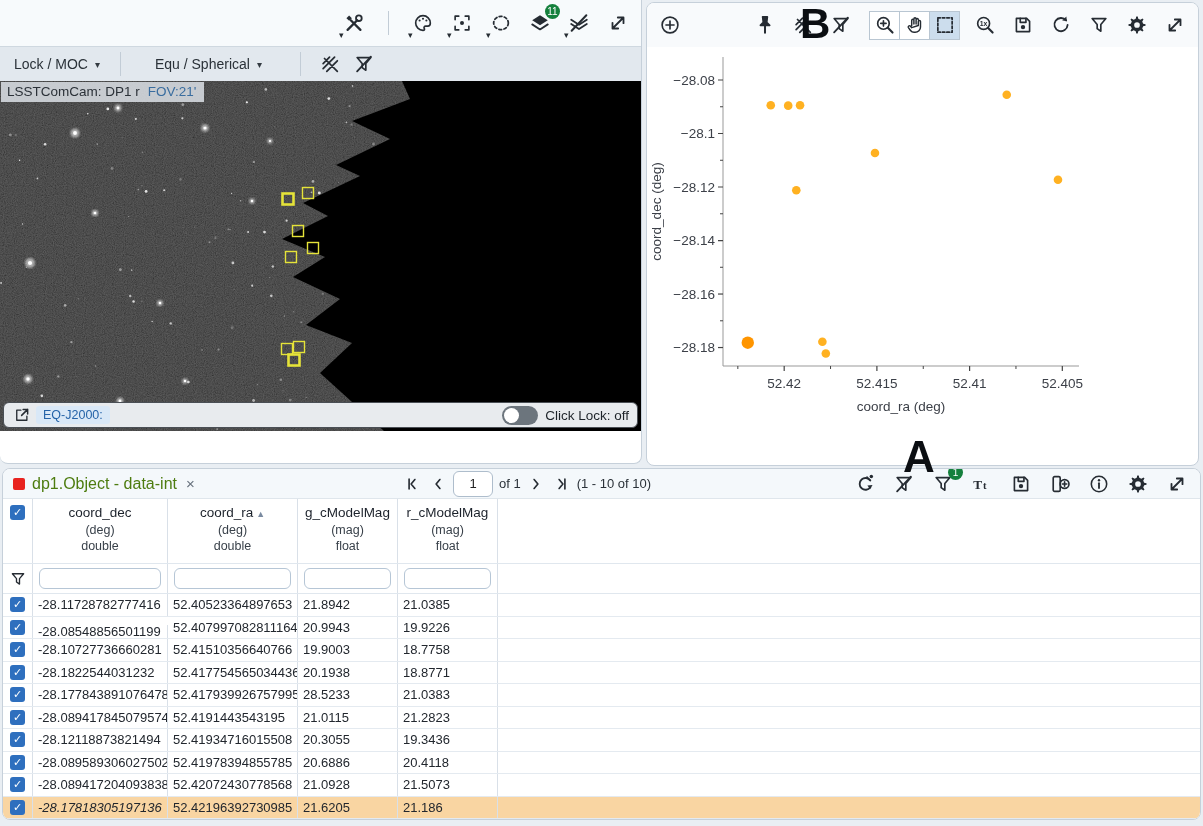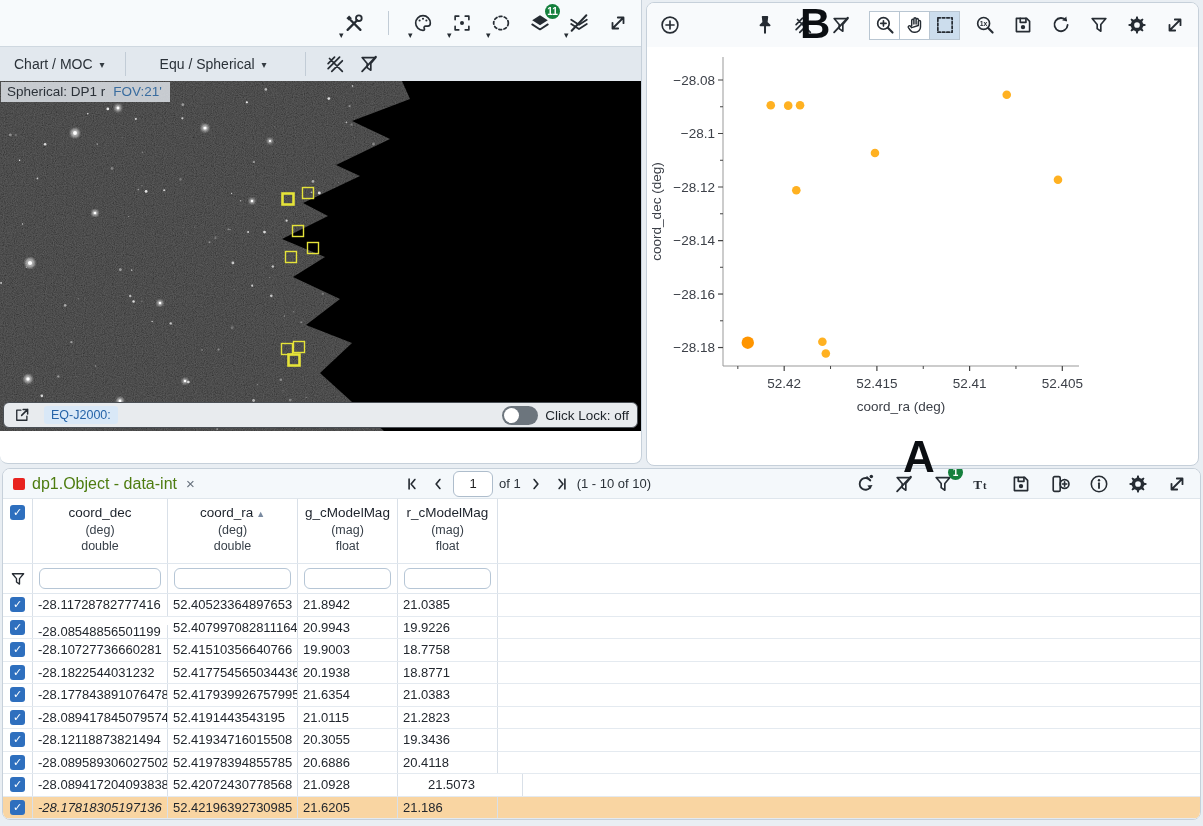--- a/index.html
+++ b/index.html
@@ -14,36 +14,36 @@
        border:1px solid transparent;border-bottom:none;cursor:pointer;box-sizing:border-box;}
   .tab.active{background:#fff;border-color:#c9d3dc;border-top:3px solid #2b2f33;color:#14181d;margin-bottom:-1px;height:33px;}
   .tabdiv{width:1px;height:20px;background:#b9c4cf;margin:0 6px 6px 6px;}
 
   
   .toolbar{display:flex;align-items:center;box-sizing:border-box;}
   .tbtn{position:relative;width:26px;height:26px;display:flex;align-items:center;justify-content:center;cursor:pointer;flex:0 0 auto;}
   .tbtn svg{display:block;}
   .tbtn .caret{position:absolute;left:-2px;bottom:-4px;font-size:9px;color:#262c33;line-height:9px;}
   .badge{position:absolute;top:-6px;right:-7px;min-width:15px;height:15px;border-radius:8px;background:#15803d;color:#fff;
-         font-size:10px;font-weight:bold;display:flex;align-items:center;justify-content:center;padding:0 2px;box-sizing:border-box;}
+         font-size:10px;font-weight:normal;display:flex;align-items:center;justify-content:center;padding:0 2px;box-sizing:border-box;}
   .vdiv{width:1px;height:24px;background:#c2ccd6;margin:0 8px;}
   .boxbtn{width:31px;height:29px;border:1px solid #b9c6d2;background:#fff;display:flex;align-items:center;justify-content:center;box-sizing:border-box;margin-left:-1px;cursor:pointer;}
   .boxbtn.active{background:#ccdded;}
 
   
   #coverage-panel{left:0;top:0;width:642px;height:464px;border-left:none;border-top:none;border-radius:0 0 8px 8px;overflow:hidden;}
   #cov-toolbar{height:46px;background:#f7fafc;justify-content:flex-end;padding-right:10px;gap:13px;}
   #hips-bar{height:35px;background:#e2e8ee;border-top:1px solid #cfd8e0;padding:0 10px;gap:8px;font-size:14px;color:#2a3138;}
   .dd{display:flex;align-items:center;gap:7px;cursor:pointer;padding:0 4px;}
   .dd .tri{font-size:10px;color:#343b42;}
   #viewer{position:relative;height:350px;background:#000;}
   #img-label{position:absolute;left:1px;top:1px;background:rgba(216,221,227,0.88);padding:2px 8px 3px 6px;font-size:13.5px;color:#2b3138;}
   #img-label .fov{color:#3a6d9f;margin-left:8px;}
   #viewer-status{position:absolute;left:3px;right:3px;bottom:3px;height:26px;background:#e8ebee;border:1.5px solid #4a4f55;border-radius:6px;
-                 display:flex;align-items:center;padding:0 8px;gap:12px;box-sizing:border-box;}
+                 display:flex;align-items:center;padding:0 8px;gap:4px;box-sizing:border-box;}
   #eq-label{background:#d9e8f7;color:#2563a8;font-size:12.5px;padding:2px 7px;border-radius:3px;}
   #status-right{margin-left:auto;display:flex;align-items:center;gap:7px;}
   .toggle{width:36px;height:19px;border-radius:10px;background:#6c757d;position:relative;cursor:pointer;}
   .toggle .knob{position:absolute;left:2px;top:2px;width:15px;height:15px;border-radius:50%;background:#fff;}
   #clicklock{font-size:13.5px;color:#1d2329;}
 
   
   #chart-panel{left:646px;top:2px;width:553px;height:464px;border-radius:8px;overflow:hidden;}
   #chart-toolbar{height:44px;background:#f8fafc;padding:0 10px;}
   #chart-tools-right{margin-left:auto;display:flex;align-items:center;gap:12px;}
@@ -136,21 +136,21 @@
         <span class="caret">▾</span>
       </span>
     <span class="tbtn">
         <svg width="22" height="22" viewBox="0 0 24 24" fill="none" stroke="#262c33" stroke-width="1.8" stroke-linecap="round" stroke-linejoin="round">
           <path d="M6,18 L18,6 M18,6 H11.8 M18,6 V12.2 M6,18 H12.2 M6,18 V11.8" stroke-width="2"></path>
         </svg>
       </span>
   </div>
   <div class="toolbar" id="hips-bar">
     <span class="dd">
-      <span>Chart / MOC</span>
+      <span>Lock / MOC</span>
       <span class="tri">▾</span>
     </span>
     <span class="vdiv"></span>
     <span class="dd" style="margin-left:14px;">
       <span>Equ / Spherical</span>
       <span class="tri">▾</span>
     </span>
     <span class="vdiv" style="margin-left:26px;"></span>
     <span class="tbtn">
         <svg width="22" height="22" viewBox="0 0 24 24" fill="none" stroke="#262c33" stroke-width="1.8" stroke-linecap="round" stroke-linejoin="round">
@@ -338,21 +338,21 @@
           <rect x="302.5" y="106.5" width="11" height="11" fill="none" stroke="#e5e339" stroke-width="1.4"></rect>
           <rect x="292.5" y="144.5" width="11" height="11" fill="none" stroke="#e5e339" stroke-width="1.4"></rect>
           <rect x="285.5" y="170.5" width="11" height="11" fill="none" stroke="#e5e339" stroke-width="1.4"></rect>
           <rect x="307.5" y="161.5" width="11" height="11" fill="none" stroke="#e5e339" stroke-width="1.4"></rect>
           <rect x="281.5" y="262.5" width="11" height="11" fill="none" stroke="#e5e339" stroke-width="1.4"></rect>
           <rect x="293.5" y="260.5" width="11" height="11" fill="none" stroke="#e5e339" stroke-width="1.4"></rect>
           <rect x="288.5" y="273.5" width="11" height="11" fill="none" stroke="#e5e339" stroke-width="2.6"></rect>
         </g>
       </svg>
     <div id="img-label">
-      <span>Spherical: DP1 r</span><span class="fov">FOV:21'</span>
+      <span>LSSTComCam: DP1 r</span><span class="fov">FOV:21'</span>
     </div>
     <div id="viewer-status">
       <span class="tbtn" style="width:20px;height:20px;">
           <svg width="18" height="18" viewBox="0 0 24 24" fill="none" stroke="#262c33" stroke-width="1.8" stroke-linecap="round" stroke-linejoin="round">
             <path d="M10.5,5.5 H5 V19 H18.5 V13.5"></path>
             <path d="M13.5,4.5 H19.5 V10.5 M19.5,4.5 L11.5,12.5" stroke-width="2"></path>
           </svg>
         </span>
       <span id="eq-label">EQ-J2000:</span>
       <span id="status-right">
@@ -684,21 +684,21 @@
         <div class="colc dcell" style="width: 100px; flex: 0 0 100px;">20.1938</div>
         <div class="colc dcell" style="width: 100px; flex: 0 0 100px;">18.8771</div>
         <div class="colc" style="flex: 1 1 0%; border-right: none;"></div>
       </div>
       <div class="t-row">
         <div class="c0">
           <div class="cb">✓</div>
         </div>
         <div class="colc dcell" style="width: 135px; flex: 0 0 135px;">-28.177843891076478</div>
         <div class="colc dcell" style="width: 130px; flex: 0 0 130px;">52.417939926757995</div>
-        <div class="colc dcell" style="width: 100px; flex: 0 0 100px;">21.6354</div>
+        <div class="colc dcell" style="width: 100px; flex: 0 0 100px;">28.5233</div>
         <div class="colc dcell" style="width: 100px; flex: 0 0 100px;">21.0383</div>
         <div class="colc" style="flex: 1 1 0%; border-right: none;"></div>
       </div>
       <div class="t-row">
         <div class="c0">
           <div class="cb">✓</div>
         </div>
         <div class="colc dcell" style="width: 135px; flex: 0 0 135px;">-28.089417845079574</div>
         <div class="colc dcell" style="width: 130px; flex: 0 0 130px;">52.4191443543195</div>
         <div class="colc dcell" style="width: 100px; flex: 0 0 100px;">21.0115</div>
@@ -725,21 +725,21 @@
         <div class="colc dcell" style="width: 100px; flex: 0 0 100px;">20.4118</div>
         <div class="colc" style="flex: 1 1 0%; border-right: none;"></div>
       </div>
       <div class="t-row">
         <div class="c0">
           <div class="cb">✓</div>
         </div>
         <div class="colc dcell" style="width: 135px; flex: 0 0 135px;">-28.089417204093838</div>
         <div class="colc dcell" style="width: 130px; flex: 0 0 130px;">52.42072430778568</div>
         <div class="colc dcell" style="width: 100px; flex: 0 0 100px;">21.0928</div>
-        <div class="colc dcell" style="width: 100px; flex: 0 0 100px; margin-left: 25px;">21.5073</div>
+        <div class="colc dcell" style="width: 100px; flex: 0 0 100px;">21.5073</div>
         <div class="colc" style="flex: 1 1 0%; border-right: none;"></div>
       </div>
       <div class="t-row hl">
         <div class="c0">
           <div class="cb">✓</div>
         </div>
         <div class="colc dcell" style="width: 135px; flex: 0 0 135px; font-style: italic;">-28.17818305197136</div>
         <div class="colc dcell" style="width: 130px; flex: 0 0 130px;">52.42196392730985</div>
         <div class="colc dcell" style="width: 100px; flex: 0 0 100px;">21.6205</div>
         <div class="colc dcell" style="width: 100px; flex: 0 0 100px;">21.186</div>

